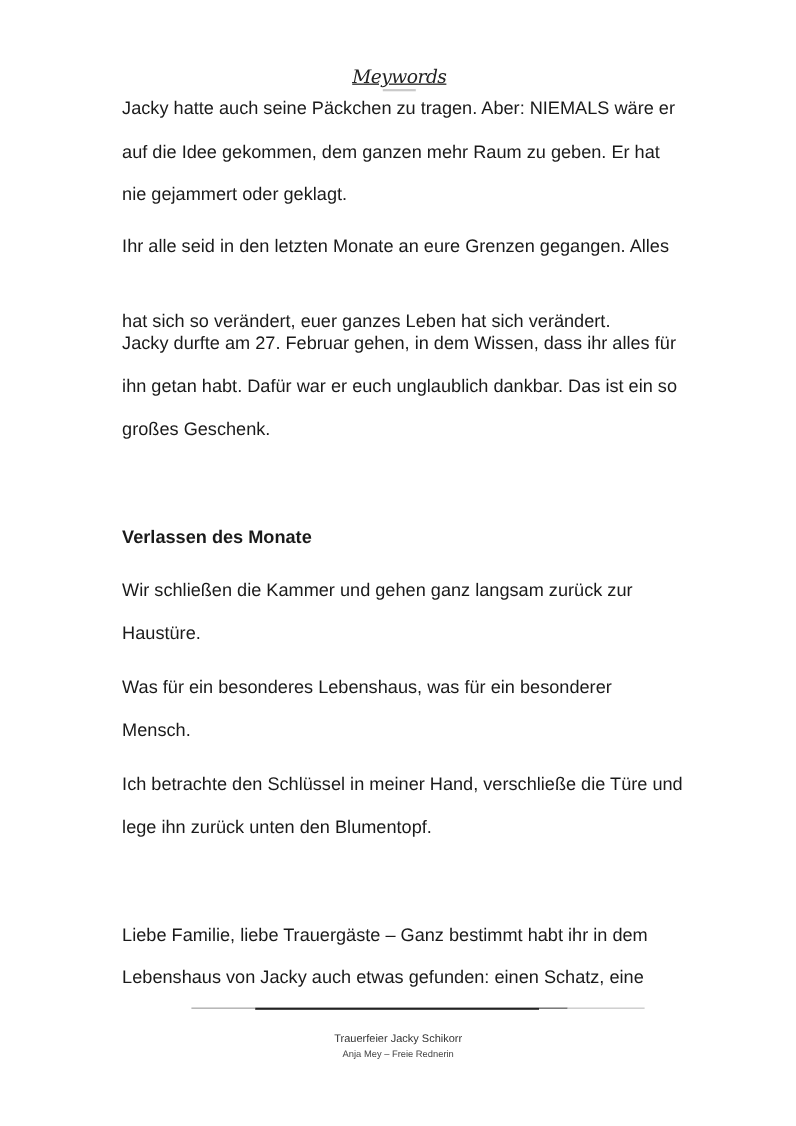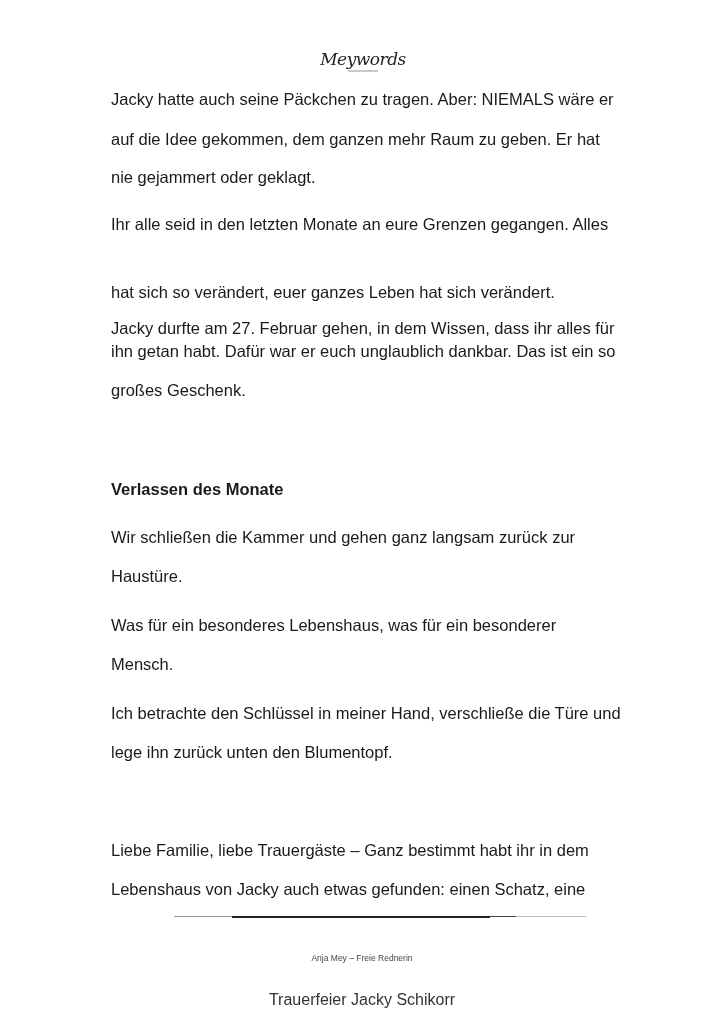--- a/index.html
+++ b/index.html
@@ -1,35 +1,35 @@
 <!DOCTYPE html>
 <html><head>
   <meta charset="utf-8">
   <style>
     html, body { margin: 0; padding: 0; background: #ffffff; }
     body { width: 724px; height: 1024px; position: relative; overflow: hidden; }
     .page { position: absolute; left: 0; top: 0; width: 724px; height: 1024px; background: #fff; }
 
-    .logo { position: absolute; left: 318px; top: 49px; width: 90px; height: 36px; text-align: center; }
+    .logo { position: absolute; left: 318px; top: 60px; width: 90px; height: 36px; text-align: center; text-decoration: underline; }
     .logo-script { font-family: "DejaVu Serif", serif; font-style: italic; font-size: 17px; color: #222; letter-spacing: -0.5px; line-height: 20px; display:block; }
     .logo-sub { display:block; margin: 1px auto 0; width: 30px; height: 2px; background: #c9c9c9; }
 
     .body-text { position: absolute; left: 111px; width: 540px; font-family: "Liberation Sans", sans-serif; font-size: 16.5px; color: #1a1a1a; }
     .line { position: absolute; left: 0; white-space: nowrap; line-height: 20px; }
     .heading { font-weight: bold; }
 
     .footer-rule { position: absolute; top: 916px; height: 1px; }
     .rule-thin-left { left: 174px; width: 58px; background: #9a9a9a; }
     .rule-main { left: 232px; width: 258px; background: #222; height: 1.5px; }
     .rule-short { left: 490px; width: 26px; background: #444; }
     .rule-faint { left: 516px; width: 70px; background: #bdbdbd; }
 
     .footer { position: absolute; left: 0; width: 724px; text-align: center; font-family: "Liberation Sans", sans-serif; color: #333; }
     .footer-page { top: 925px; font-size: 10px; }
-    .footer-title { top: 991px; font-size: 16px; }
+    .footer-title { top: 939px; font-size: 10px; }
     .footer-author { top: 953px; font-size: 8.5px; color: #444; }
   </style>
 </head>
 <body>
 
 <div class="page">
 
   <div class="logo">
     <span class="logo-script">Meywords</span>
     <span class="logo-sub"></span>
@@ -37,21 +37,21 @@
 
   <div class="body-text" style="top:0;">
 
     <div class="line" style="top:89px;">Jacky hatte auch seine Päckchen zu tragen.  Aber: NIEMALS wäre er</div>
     <div class="line" style="top:129px;">auf die Idee gekommen, dem ganzen mehr Raum zu geben. Er hat</div>
     <div class="line" style="top:167px;">nie gejammert oder geklagt.</div>
 
     <div class="line" style="top:214px;">Ihr alle seid in den letzten Monate an eure Grenzen gegangen. Alles</div>
     <div class="line" style="top:254px;margin-top:28px;">hat sich so verändert, euer ganzes Leben hat sich verändert.</div>
 
-    <div class="line" style="top:302px;margin-top:16px;">Jacky durfte am 27. Februar gehen, in dem Wissen, dass ihr alles für</div>
+    <div class="line" style="top:302px;">Jacky durfte am 27. Februar gehen, in dem Wissen, dass ihr alles für</div>
     <div class="line" style="top:341px;">ihn getan habt. Dafür war er euch unglaublich dankbar. Das ist ein so</div>
     <div class="line" style="top:380px;">großes Geschenk.</div>
 
     <div class="line heading" style="top:479px;">Verlassen des Monate</div>
 
     <div class="line" style="top:527px;">Wir schließen die Kammer und gehen ganz langsam zurück zur</div>
     <div class="line" style="top:566px;">Haustüre.</div>
 
     <div class="line" style="top:615px;">Was für ein besonderes Lebenshaus, was für ein besonderer</div>
     <div class="line" style="top:654px;">Mensch.</div>

